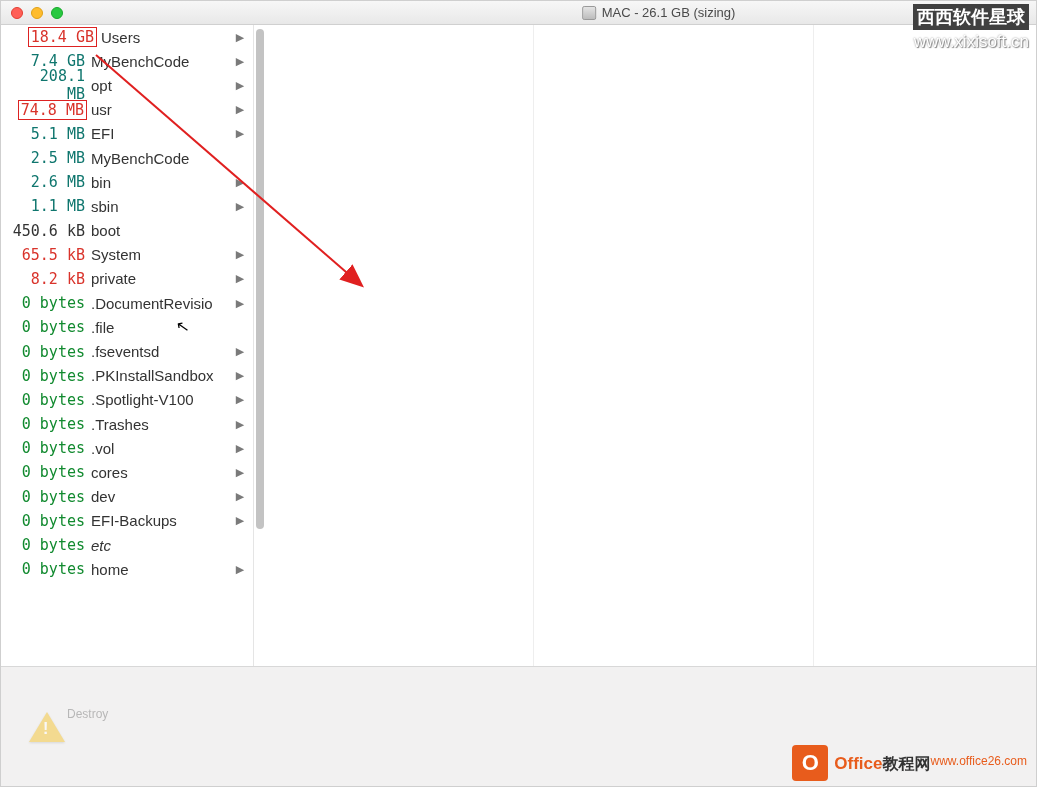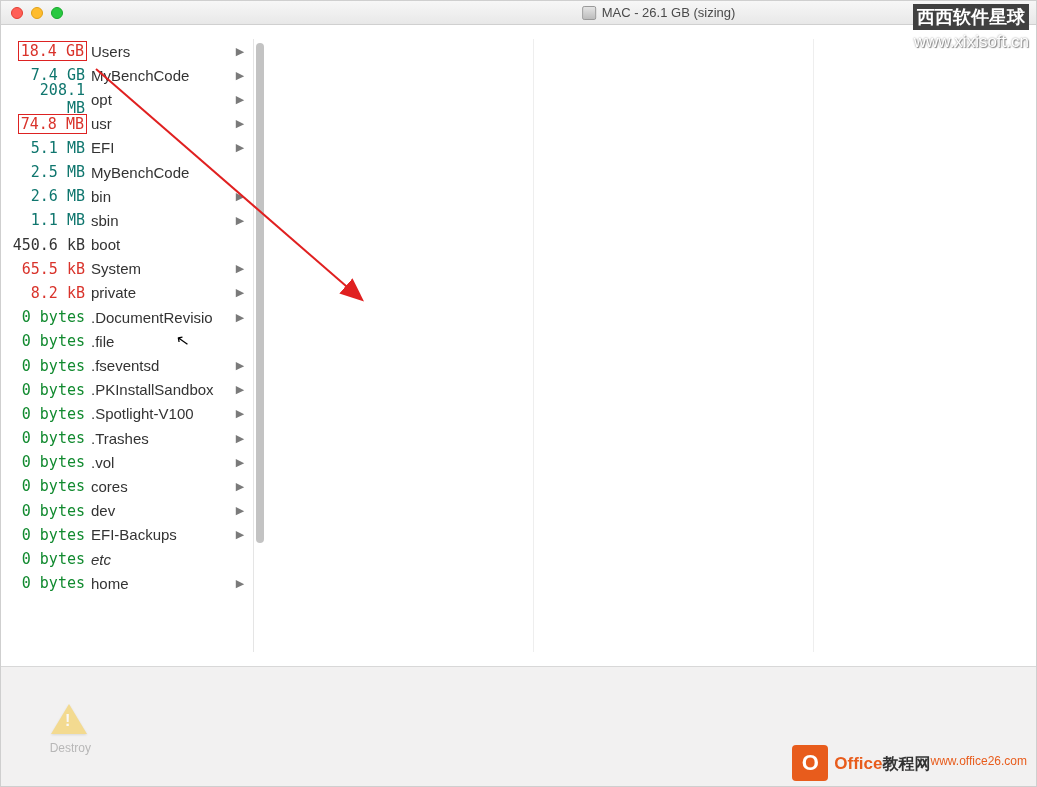--- a/index.html
+++ b/index.html
@@ -11,21 +11,20 @@
     overflow: hidden;
     position: relative;
   }
   .window {
     width: 1037px;
     height: 787px;
     background: #ffffff;
     display: flex;
     flex-direction: column;
     border: 1px solid #cfcfcf;
-    gap: 14px;
   }
   .titlebar {
     height: 24px;
     background: linear-gradient(#f7f7f7, #e8e8e8);
     border-bottom: 1px solid #d0d0d0;
     display: flex;
     align-items: center;
     position: relative;
   }
   .traffic {
@@ -133,22 +132,22 @@
     height: 120px;
     background: #f2f1f1;
     border-top: 1px solid #d8d8d8;
     display: flex;
     align-items: center;
     padding-left: 28px;
   }
   .destroy-btn {
     width: 62px;
     display: flex;
-    flex-direction: column;
-    align-items: flex-end;
+    flex-direction: row;
+    align-items: flex-start;
     gap: 2px;
     opacity: 0.55;
   }
   .destroy-icon {
     width: 44px; height: 40px;
     display: flex; align-items: center; justify-content: center;
   }
   .tri {
     width: 0; height: 0;
     border-left: 18px solid transparent;
@@ -242,21 +241,21 @@
     <div class="title-text">
       <span class="disk-icon"></span>
       <span>MAC - 26.1 GB (sizing)</span>
     </div>
   </div>
 
   <div class="content">
     <div class="column">
       <div class="list" id="file-list">
           <div class="row">
-            <span style="width: 90px; text-align: right; display: inline-block;"><span class="size red highlight">18.4 GB</span></span>
+            <span style="width: 100px; text-align: right; display: inline-block;"><span class="size red highlight">18.4 GB</span></span>
             <span class="name">Users</span>
             <span class="chev">▶</span>
           </div>
           <div class="row">
             <span class="size blue">7.4 GB</span>
             <span class="name">MyBenchCode</span>
             <span class="chev">▶</span>
           </div>
           <div class="row">
             <span class="size blue">208.1 MB</span>

